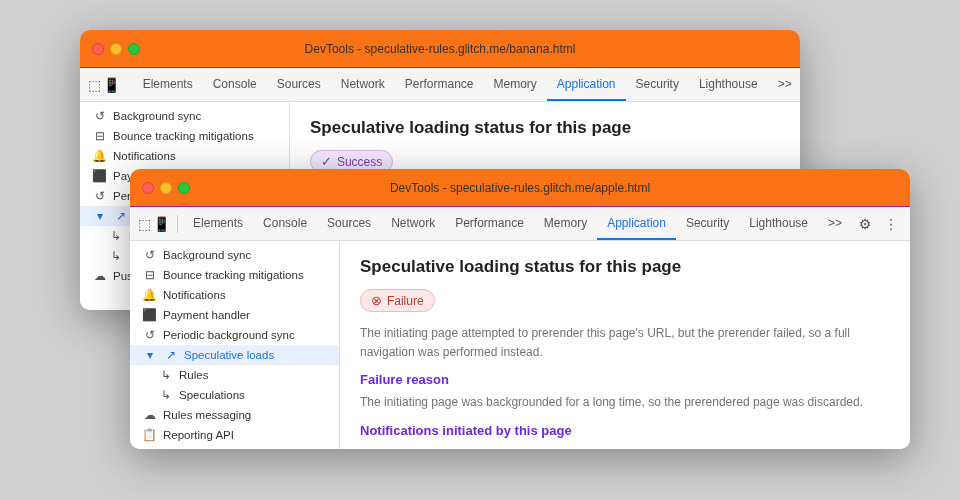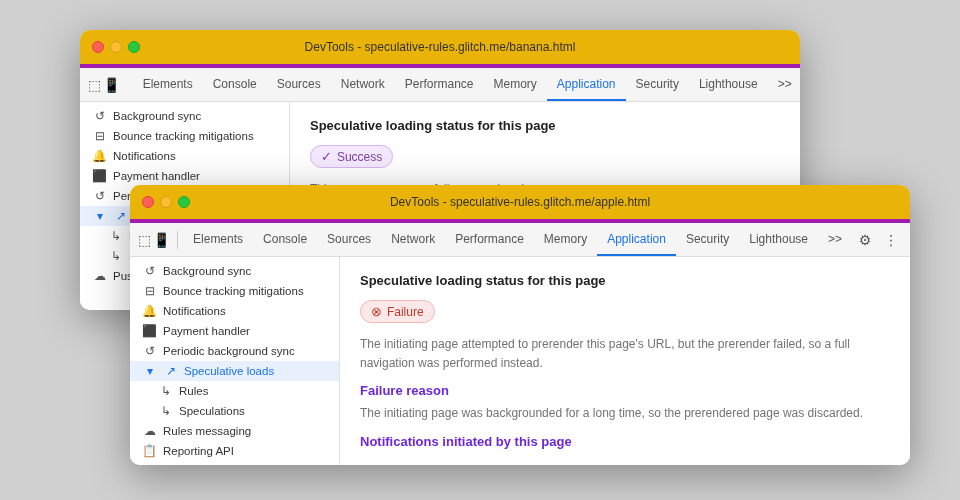--- a/index.html
+++ b/index.html
@@ -28,29 +28,29 @@
       width: 720px;
       height: 280px;
       top: 30px;
       left: 80px;
       z-index: 1;
     }
 
     .window-2 {
       width: 780px;
       height: 280px;
-      top: 185px;
+      top: 169px;
       left: 130px;
       z-index: 2;
     }
 
     
     .title-bar {
-      background: #eab308;
-      border-bottom: 4px solid #a21caf;
+      background: #f97316;
+      border-bottom: 1px solid #a21caf;
       height: 38px;
       display: flex;
       align-items: center;
       padding: 16px 12px;
       position: relative;
     }
 
     .traffic-lights {
       display: flex;
       gap: 6px;
@@ -173,21 +173,21 @@
 
     
     .panel {
       flex: 1;
       padding: 16px 20px;
       overflow-y: auto;
       background: #fff;
     }
 
     .panel-title {
-      font-size: 13px;
+      font-size: 17px;
       font-weight: 600;
       color: #222;
       margin-bottom: 12px;
     }
 
     .status-badge {
       display: inline-flex;
       align-items: center;
       gap: 5px;
       padding: 3px 10px;

